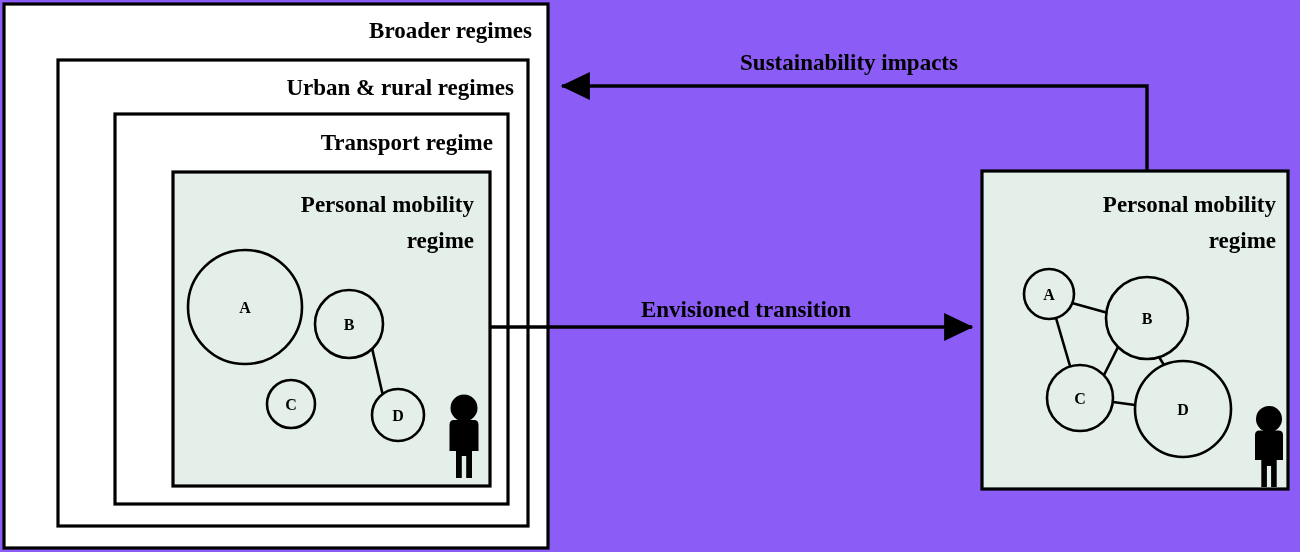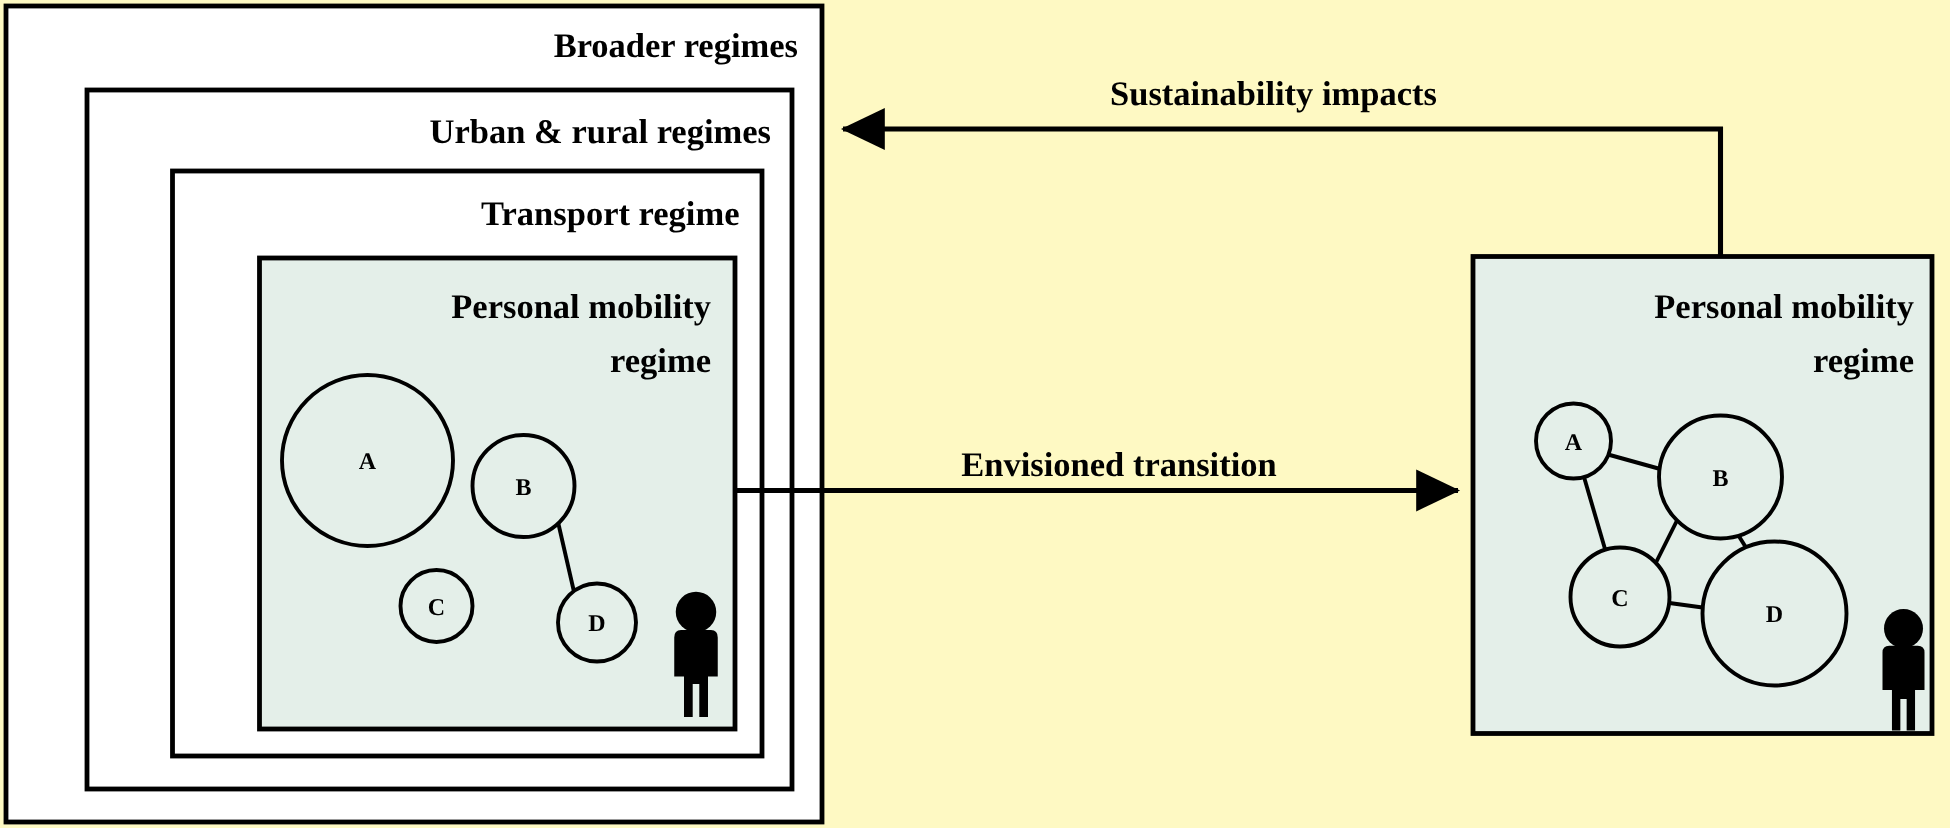--- a/index.html
+++ b/index.html
@@ -4,21 +4,21 @@
 <style>
   html, body {
     margin: 0;
     padding: 0;
     background: #ffffff;
   }
   #stage {
     position: relative;
     width: 1300px;
     height: 552px;
-    background: #fef9c3;
+    background: #8b5cf6;
     overflow: hidden;
     font-family: "Liberation Serif", "DejaVu Serif", serif;
   }
   svg#diagram {
     display: block;
     width: 1300px;
     height: 552px;
   }
   .regime-label {
     font-family: "Liberation Serif", "DejaVu Serif", serif;

